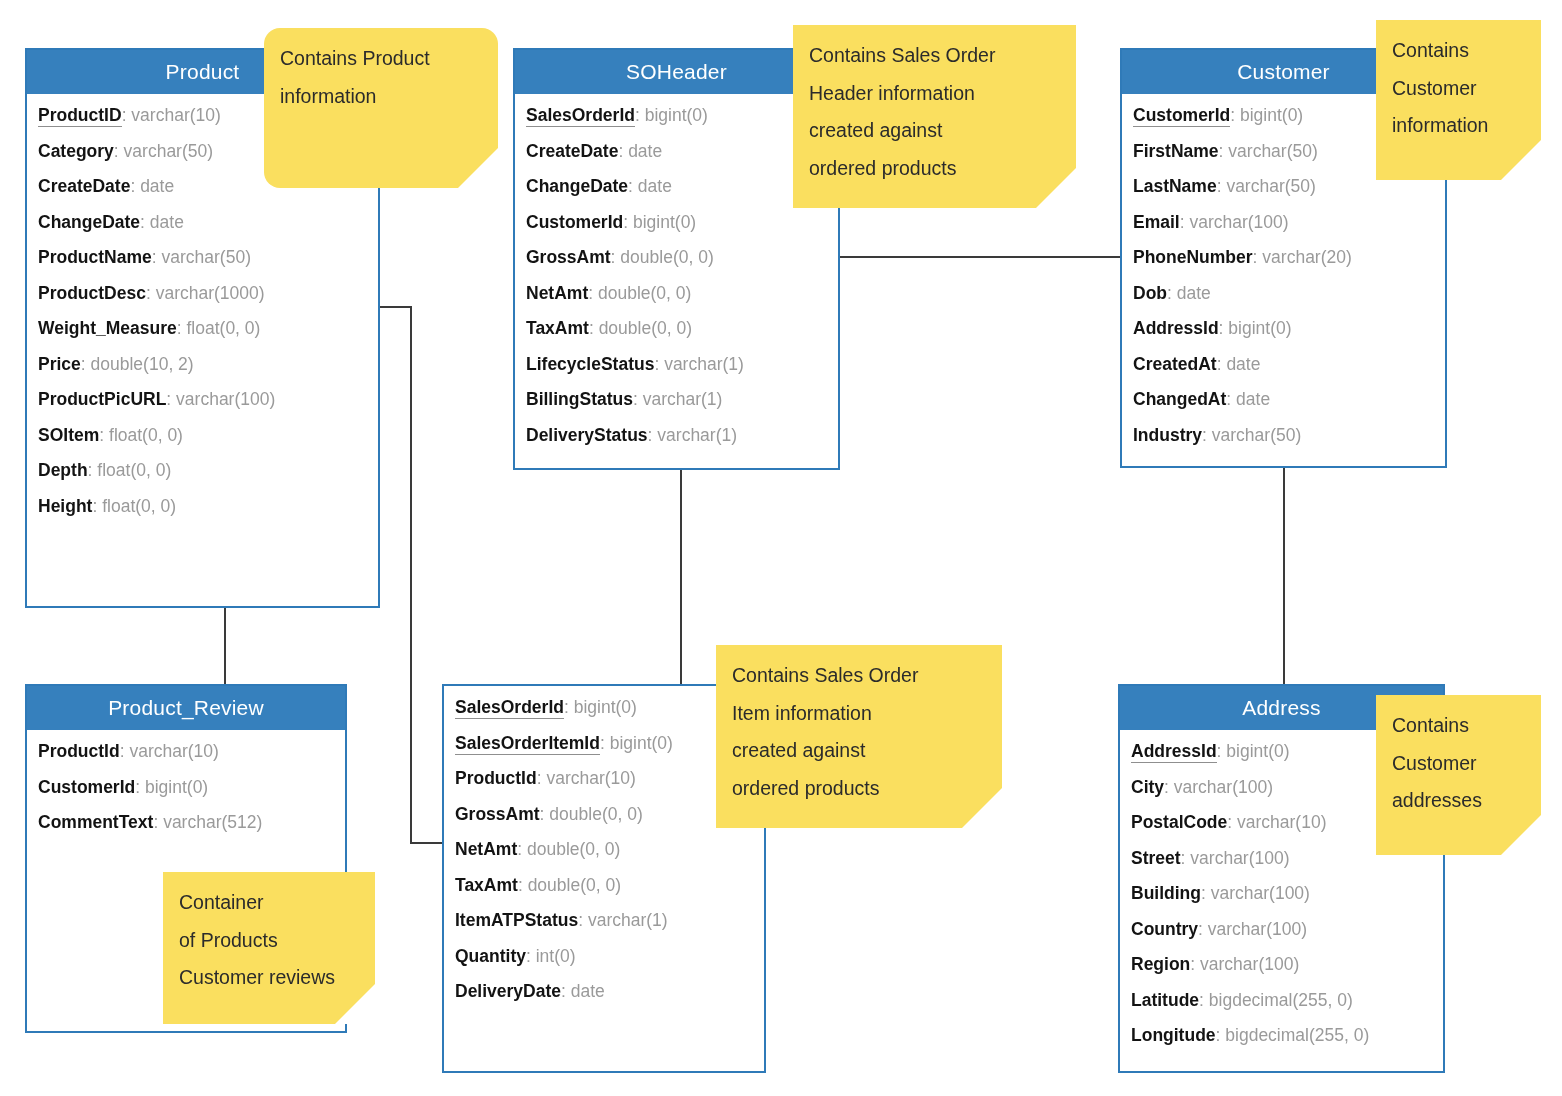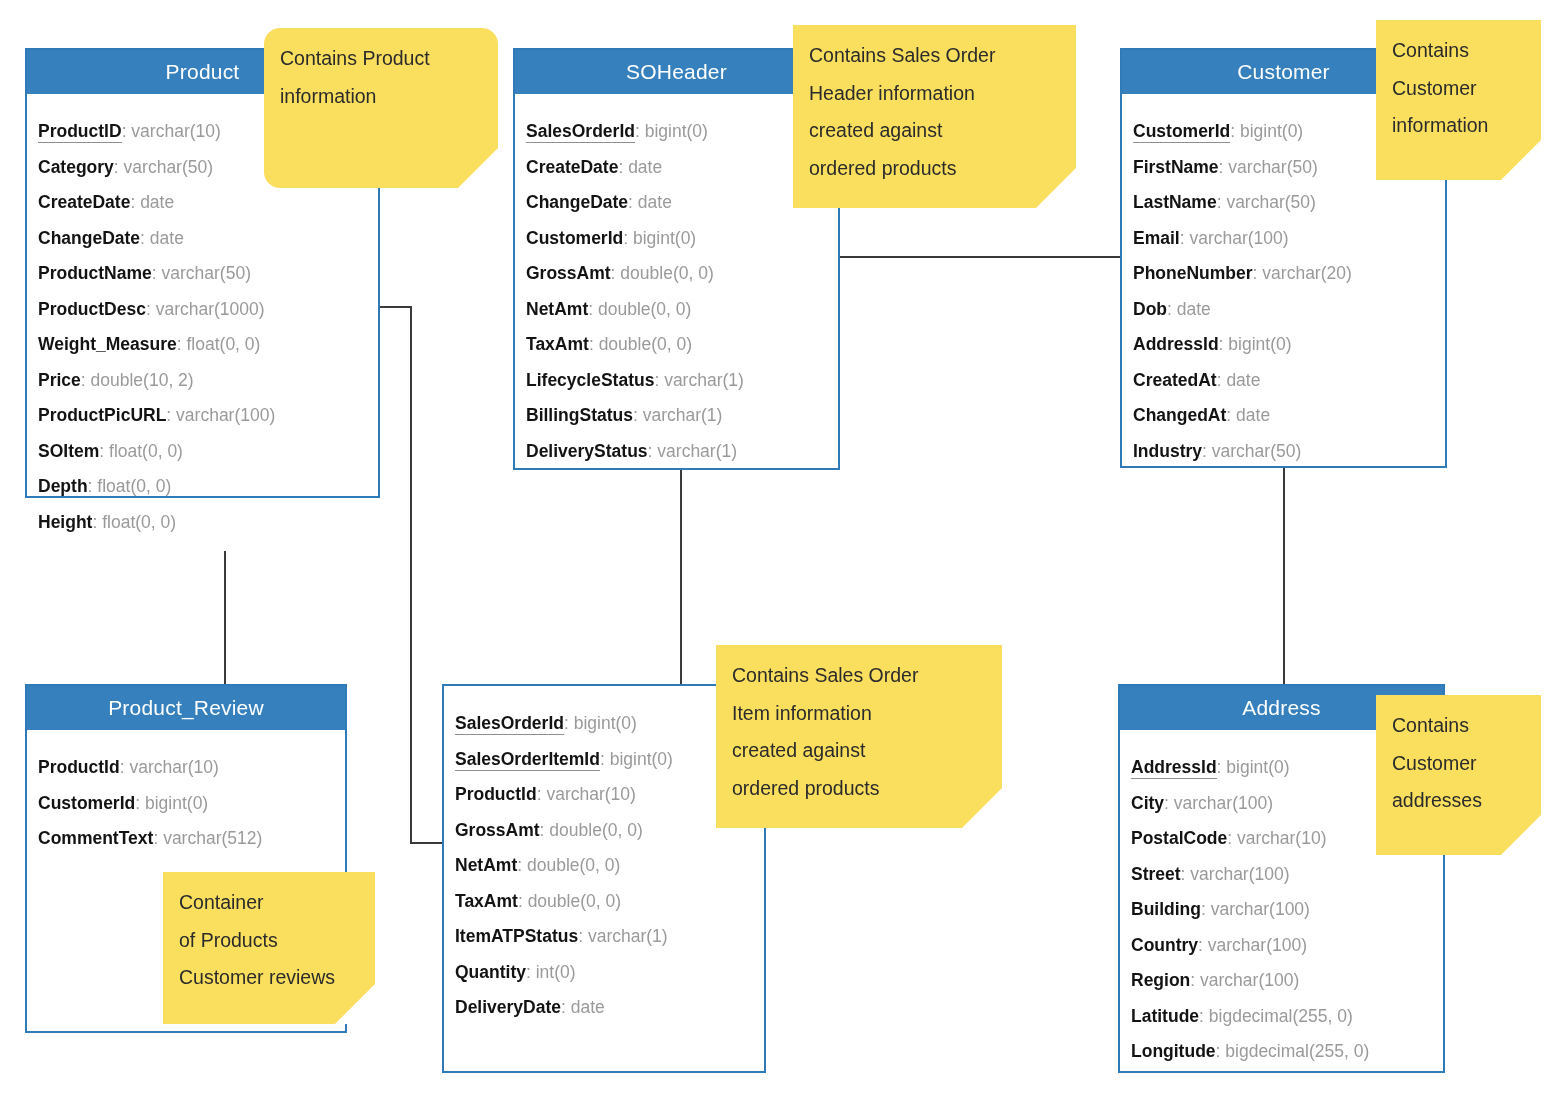--- a/index.html
+++ b/index.html
@@ -31,21 +31,21 @@
     color: #ffffff;
     text-align: center;
     font-size: 21px;
     line-height: 44px;
     height: 44px;
     letter-spacing: .2px;
     overflow: hidden;
     white-space: nowrap;
   }
   .entity-body {
-    padding: 20px 11px 10px 11px;
+    padding: 4px 11px 10px 11px;
   }
   .attr {
     font-size: 17.5px;
     line-height: 35.5px;
     white-space: nowrap;
     color: #1a1a1a;
   }
   .attr .aname {
     font-weight: bold;
     color: #131313;
@@ -102,21 +102,21 @@
   <div class="conn h" style="left:378px; top:306px; width:34px;"></div>
   <div class="conn v" style="left:410px; top:306px; height:537px;"></div>
   <div class="conn h" style="left:410px; top:842px; width:32px;"></div>
 
   <div class="conn v" style="left:680px; top:468px; height:217px;"></div>
 
   <div class="conn h" style="left:838px; top:256px; width:283px;"></div>
 
   <div class="conn v" style="left:1283px; top:467px; height:218px;"></div>
 
-  <div class="entity" style="left:25px; top:48px; width:355px; height:450px;">
+  <div class="entity" style="left:25px; top:48px; width:355px; height:560px;">
     <div class="entity-header">Product</div>
     <div class="entity-body">
       <div class="attr pk"><span class="aname">ProductID</span><span class="atype">: <span>varchar(10)</span></span></div>
       <div class="attr"><span class="aname">Category</span><span class="atype">: <span>varchar(50)</span></span></div>
       <div class="attr"><span class="aname">CreateDate</span><span class="atype">: <span>date</span></span></div>
       <div class="attr"><span class="aname">ChangeDate</span><span class="atype">: <span>date</span></span></div>
       <div class="attr"><span class="aname">ProductName</span><span class="atype">: <span>varchar(50)</span></span></div>
       <div class="attr"><span class="aname">ProductDesc</span><span class="atype">: <span>varchar(1000)</span></span></div>
       <div class="attr"><span class="aname">Weight_Measure</span><span class="atype">: <span>float(0, 0)</span></span></div>
       <div class="attr"><span class="aname">Price</span><span class="atype">: <span>double(10, 2)</span></span></div>

